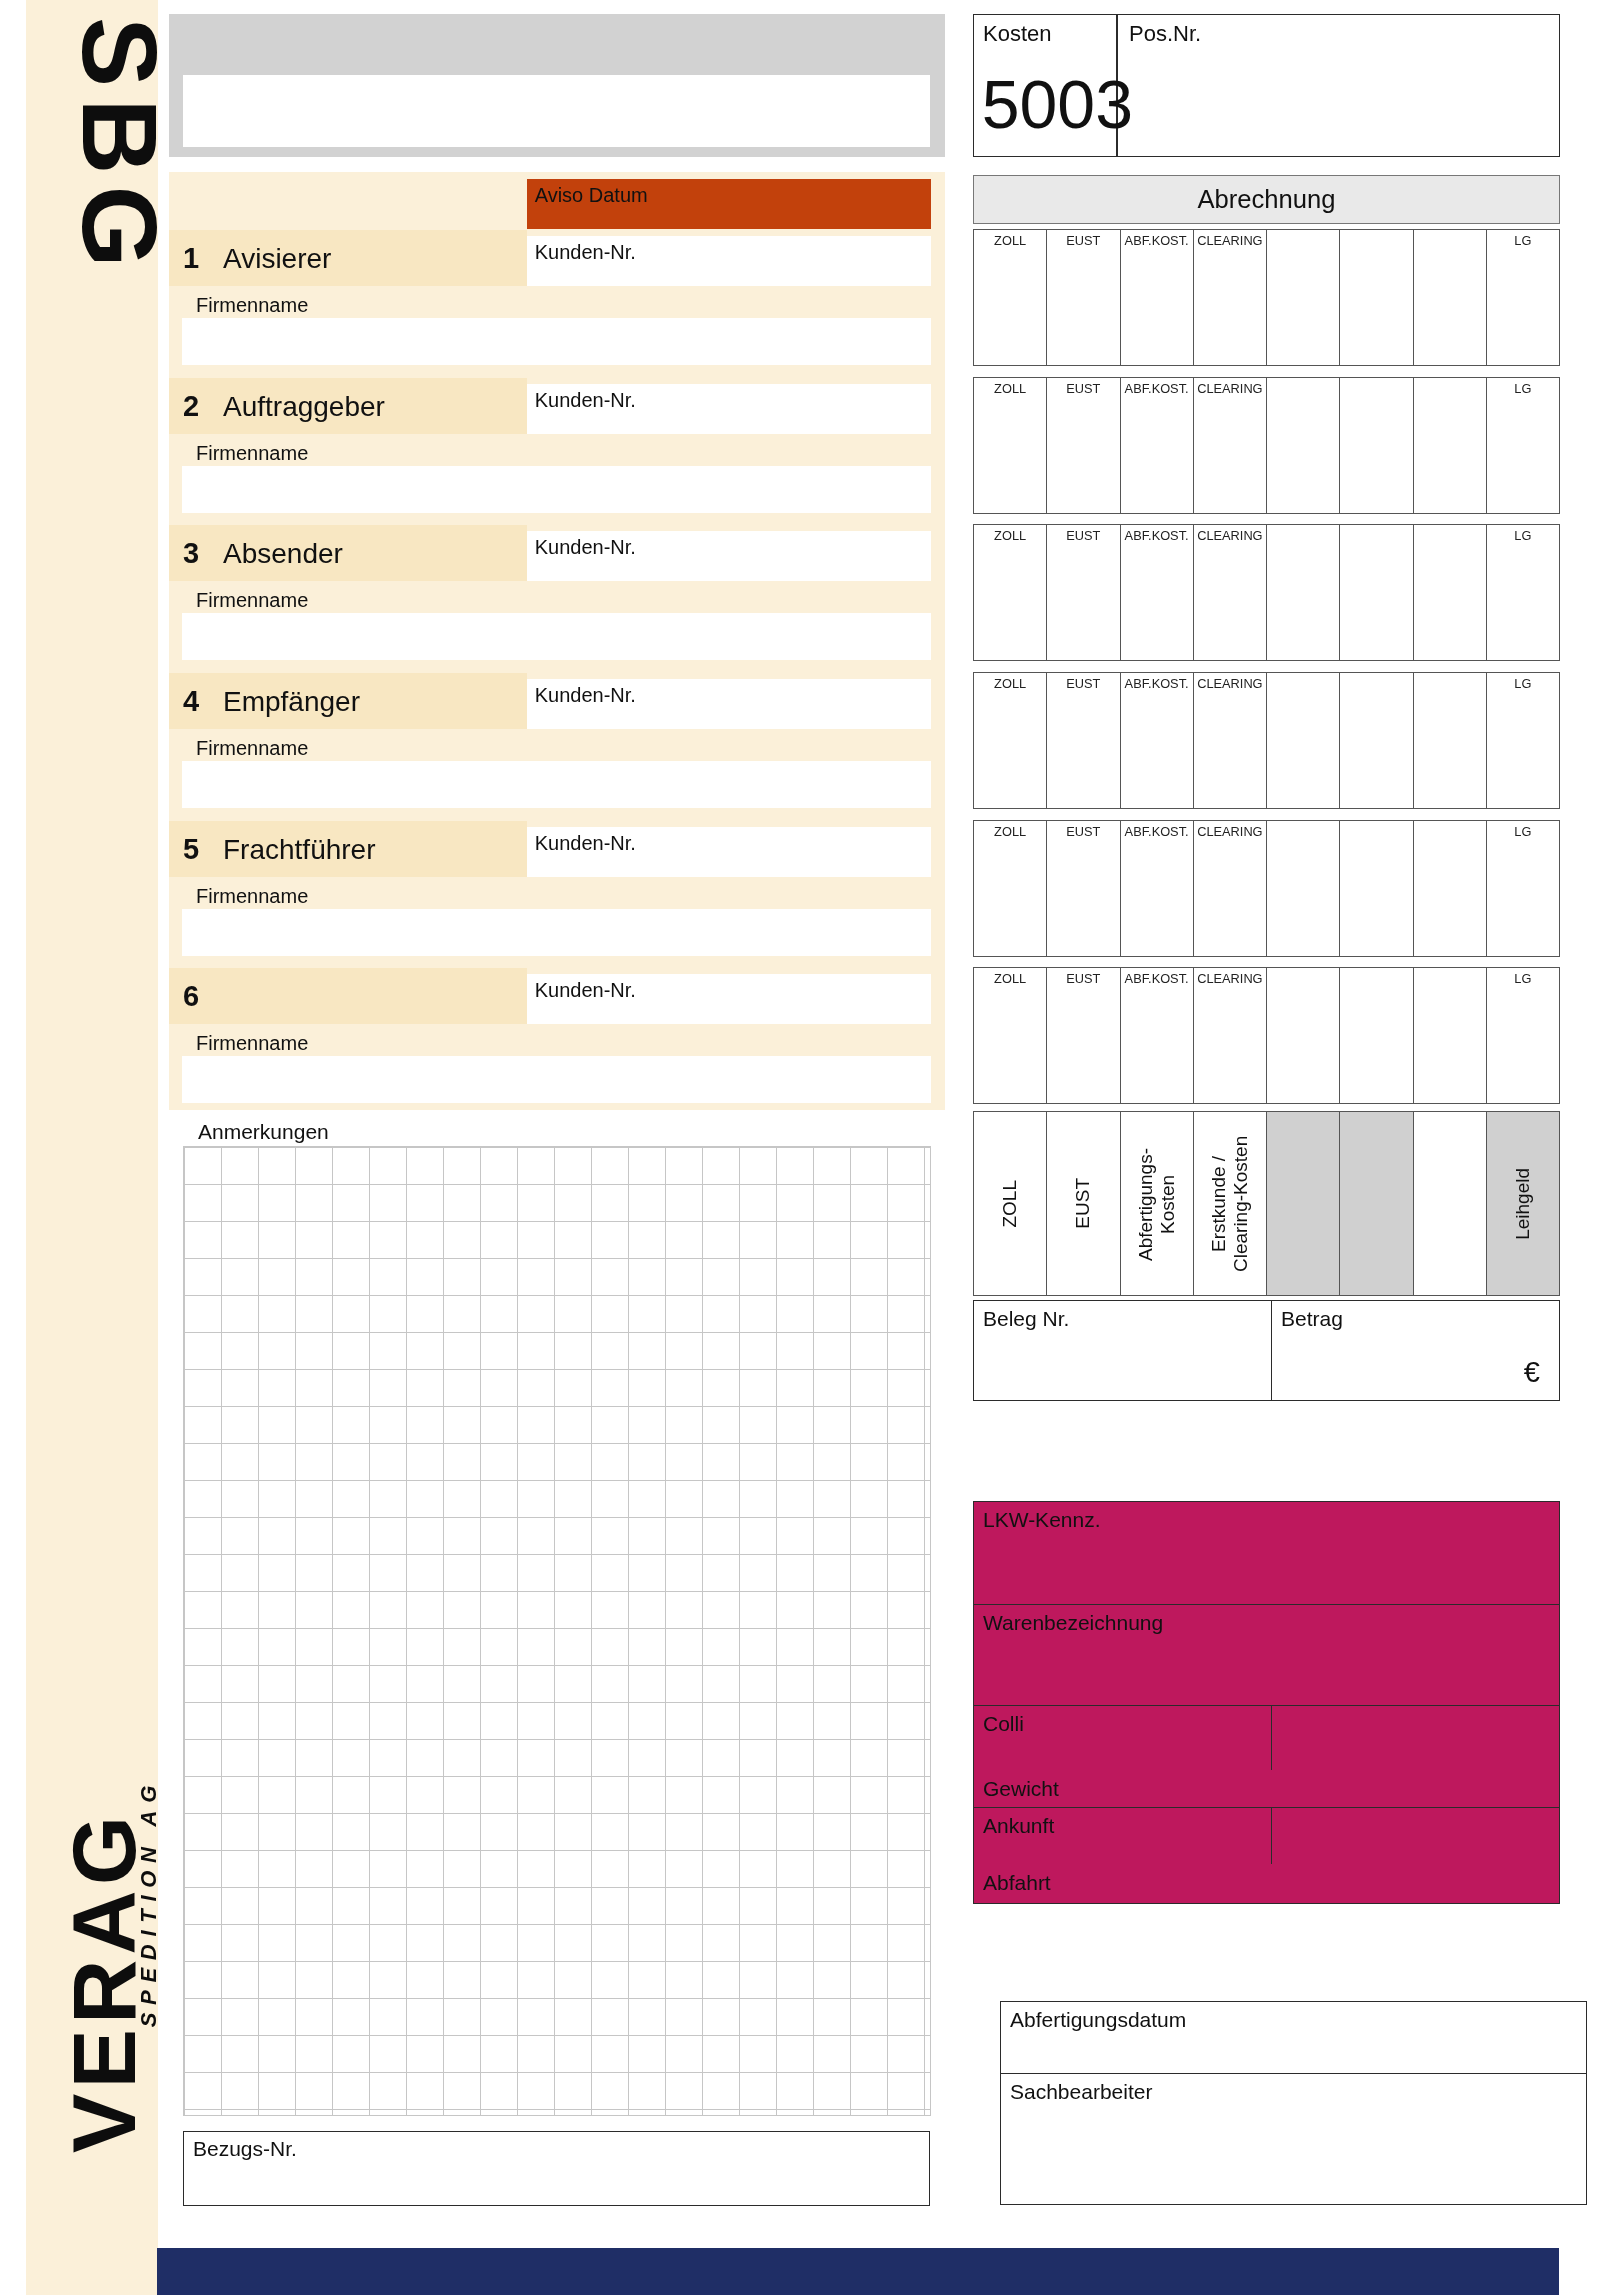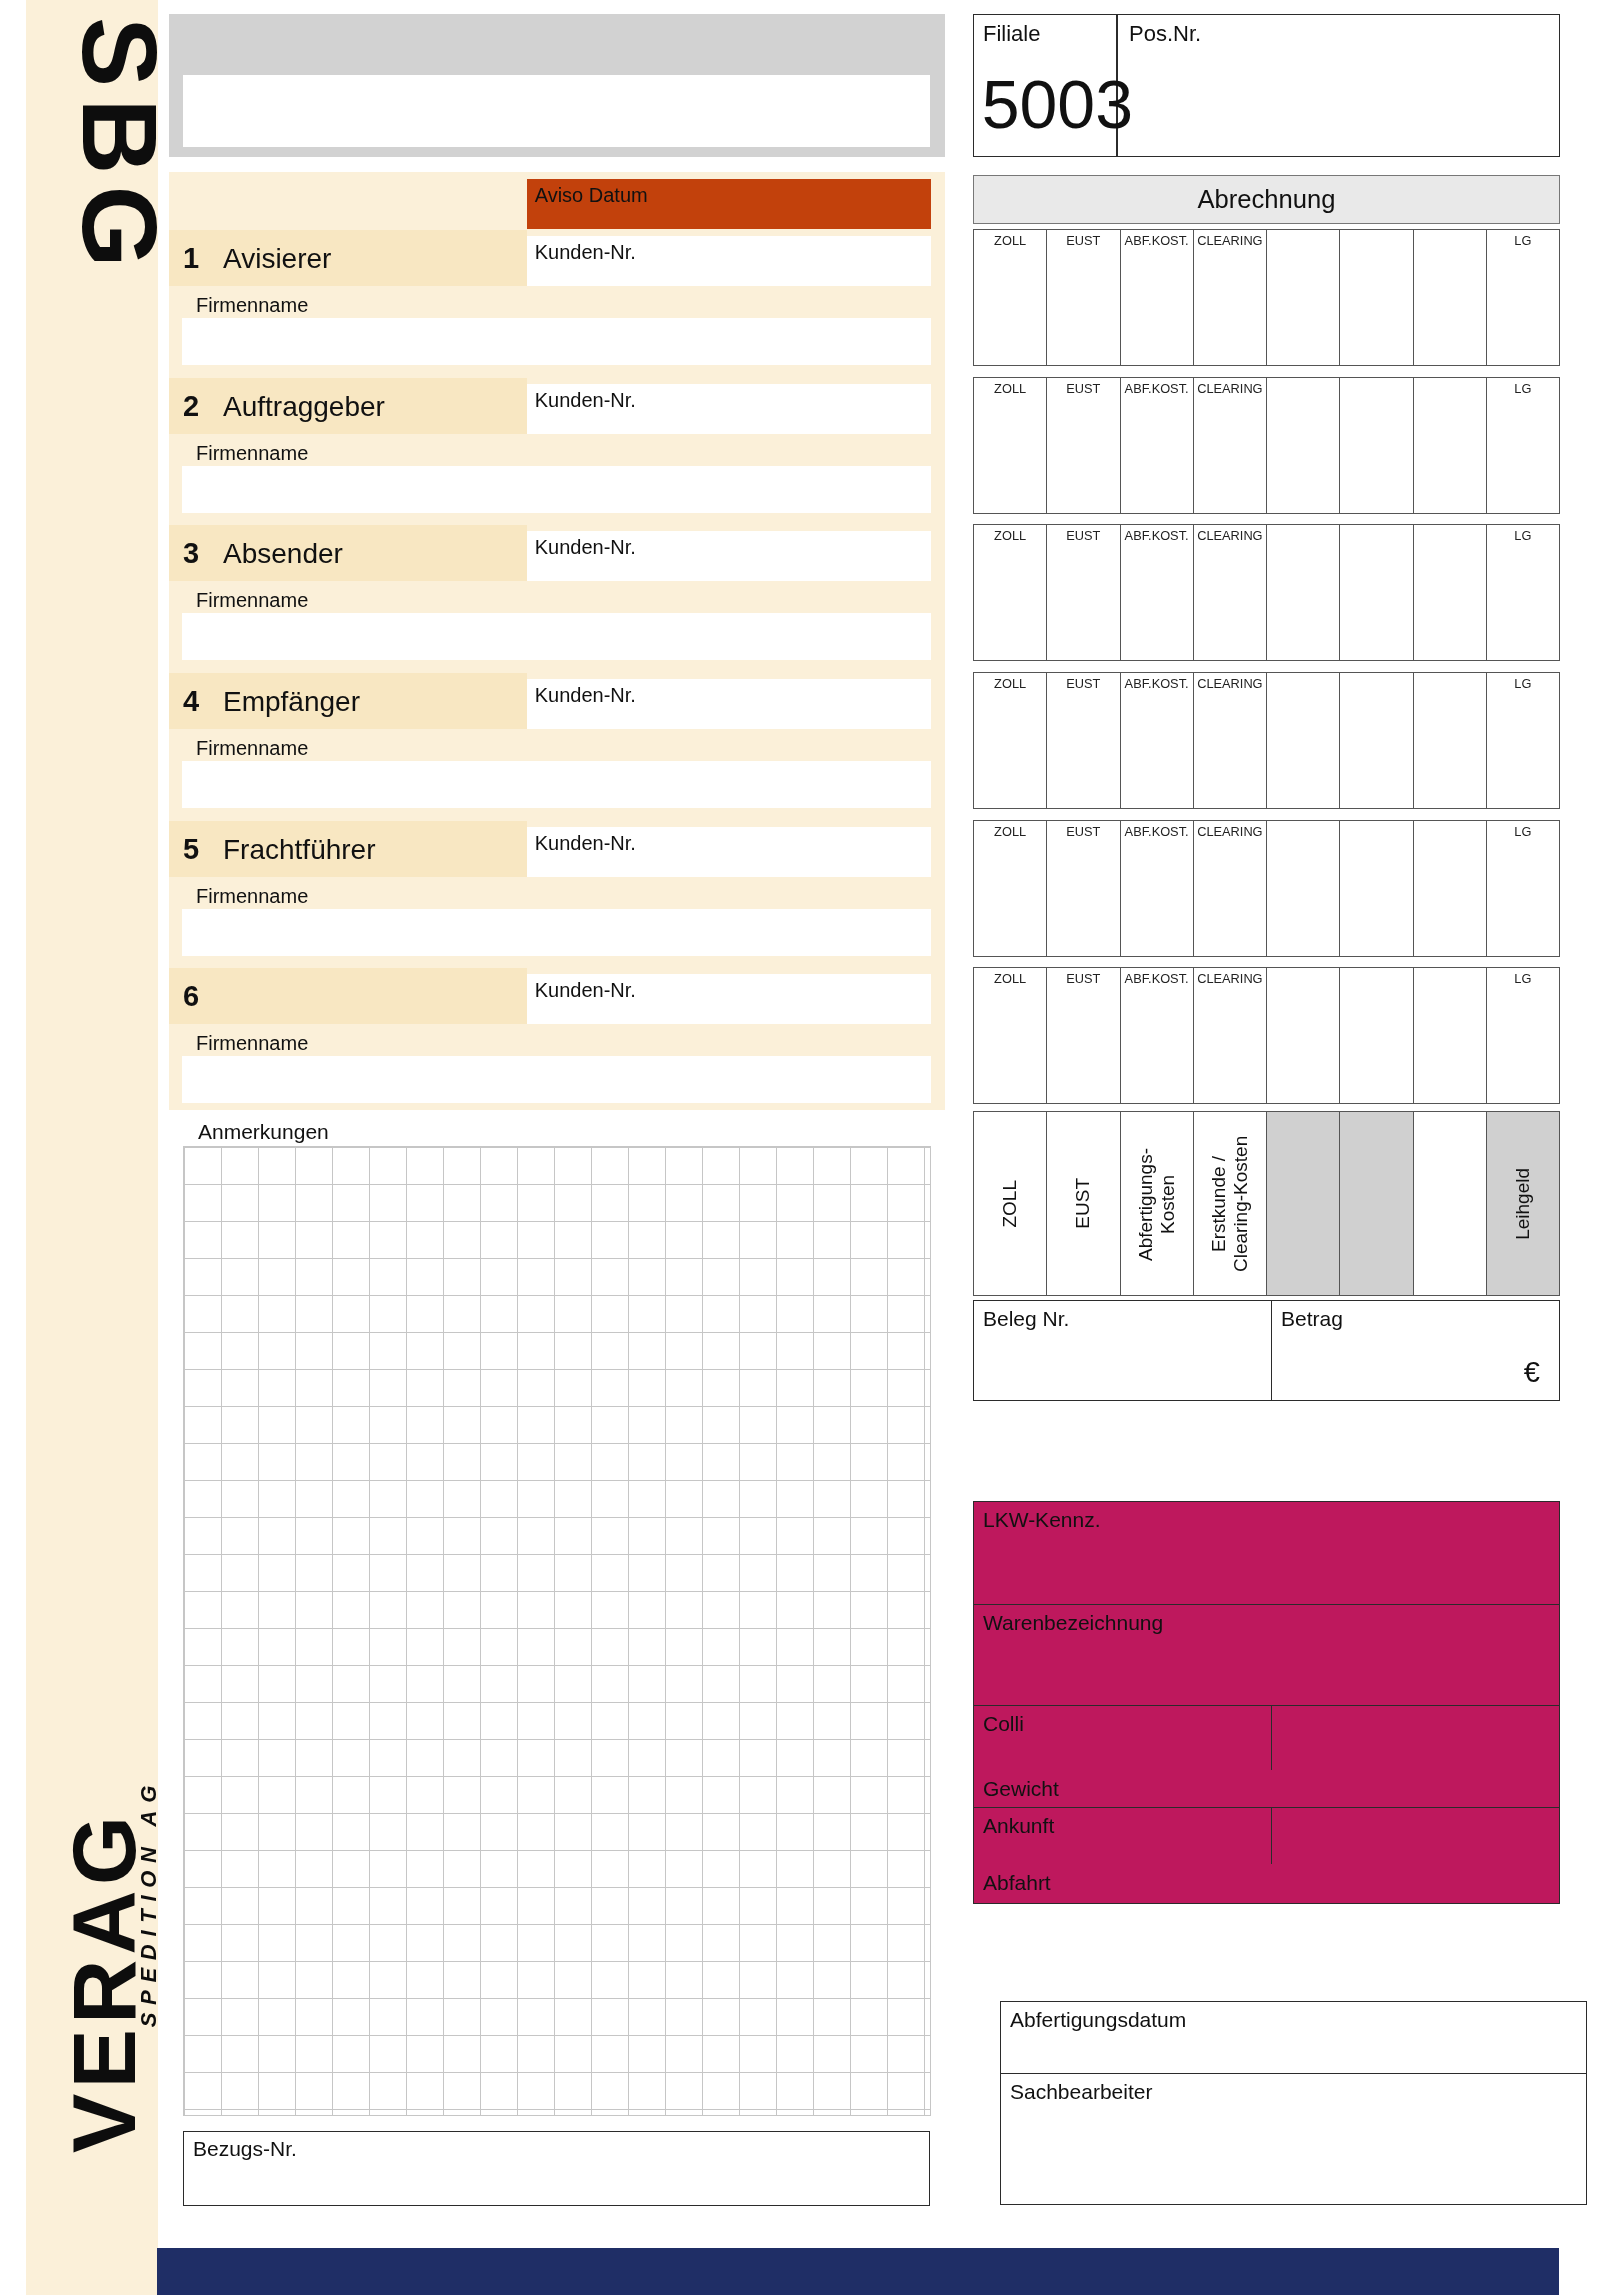--- a/index.html
+++ b/index.html
@@ -93,21 +93,21 @@
     <div class="sped">SPEDITION AG</div>
   </div>
 
   <div class="afa">
     <div class="afa-label">Abfertigungsart:</div>
     <div class="afa-input"></div>
   </div>
 
   <div class="filiale">
     <div class="filiale-div"></div>
-    <div class="filiale-label">Filiale</div>
+    <div class="filiale-label">Kosten</div>
     <div class="filiale-value">5003</div>
     <div class="posnr-label">Pos.Nr.</div>
   </div>
 
   <div class="cream-panel"></div>
   <div class="aviso">
     <span>Aviso Datum</span>
   </div>
 
   <div class="party p0">

